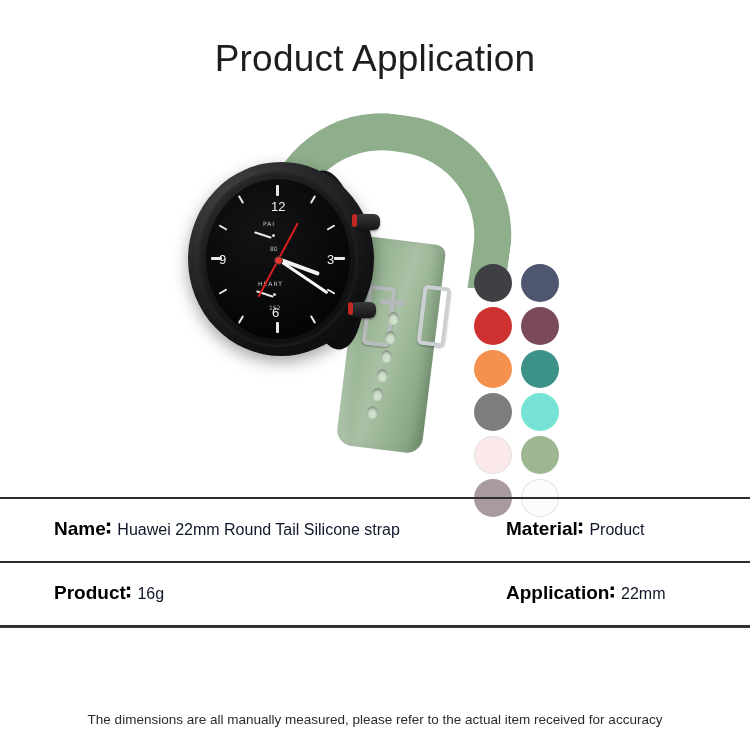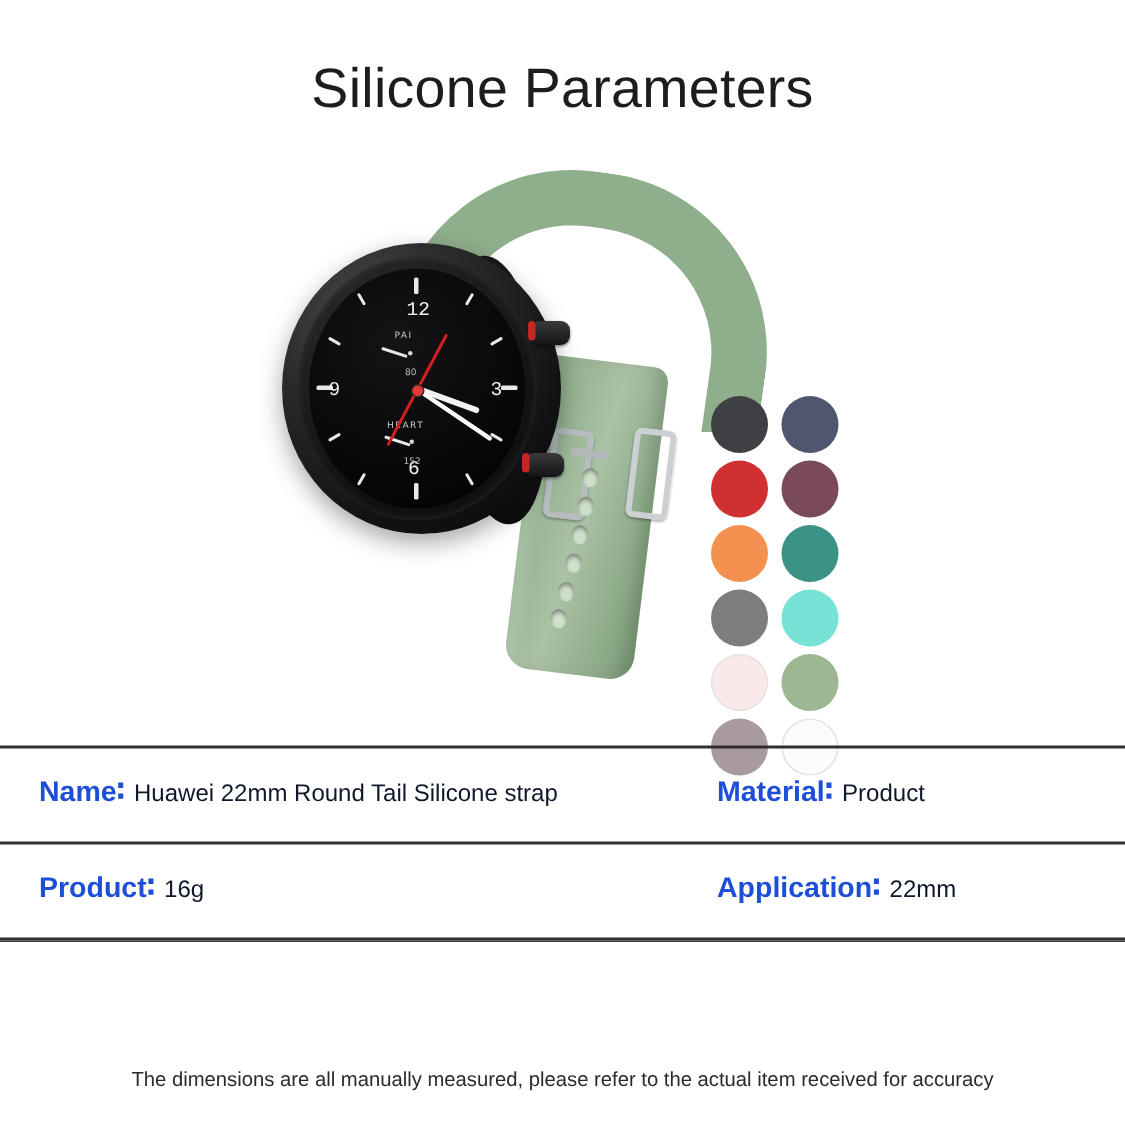--- a/index.html
+++ b/index.html
@@ -94,21 +94,21 @@
   }
   .dial{
     position:absolute;left:8px;top:8px;width:144px;height:160px;
     border-radius:50%;
     background:radial-gradient(circle at 40% 32%,#141416 0%,#09090a 55%,#000 100%);
     overflow:hidden;
   }
   .tick{position:absolute;background:#e9e9ea;border-radius:1px;}
   .numeral{
     position:absolute;color:#f0f0f0;font-size:13px;
-    font-family:Liberation Mono, monospace;
+    font-family:Liberation Sans, sans-serif;
   }
   .subdial-label{
     position:absolute;color:#c9c9c9;font-size:6px;letter-spacing:1px;
     font-family:"DejaVu Sans",sans-serif;
   }
   .subdial-value{
     position:absolute;color:#b9b9b9;font-size:6px;
     font-family:"DejaVu Sans",sans-serif;
   }
   .subhand{position:absolute;height:1.5px;background:#e8e8e8;border-radius:1px;}
@@ -137,38 +137,39 @@
 
   
   .spec{position:absolute;left:0;top:497px;width:750px;}
   .rule{width:750px;height:2px;background:#2e2e2e;}
   .rule.thin{height:1px;background:#3a3a3a;}
   .row{position:relative;height:62px;}
   .cell{position:absolute;top:18px;white-space:nowrap;}
   .cell.left{left:26px;}
   .cell.right{left:478px;}
   .lab{
-    font-size:19px;font-weight:700;color:#1d4ed8;
+    font-size:19px;font-weight:700;color:#000000;
     font-family:"Liberation Sans","DejaVu Sans",sans-serif;
+    margin-left:28px;
   }
   .val{
     font-size:16px;color:#0f172a;margin-left:6px;
     font-family:"Liberation Sans","DejaVu Sans",sans-serif;
   }
   .note{
     position:absolute;left:0;top:712px;width:750px;text-align:center;
     font-size:13.5px;color:#2b2b2b;
   }
 </style>
 </head>
 <body>
 
 <div class="page">
 
-  <div class="title">Silicone Parameters</div>
+  <div class="title">Product Application</div>
 
   <div class="hero">
 
     <div class="product">
 
       <div class="strap-top">
         <div class="strap-top-inner"></div>
       </div>
 
       <div class="keeper" style="left:176px;top:146px;width:82px;height:15px;transform:rotate(7deg);"></div>

